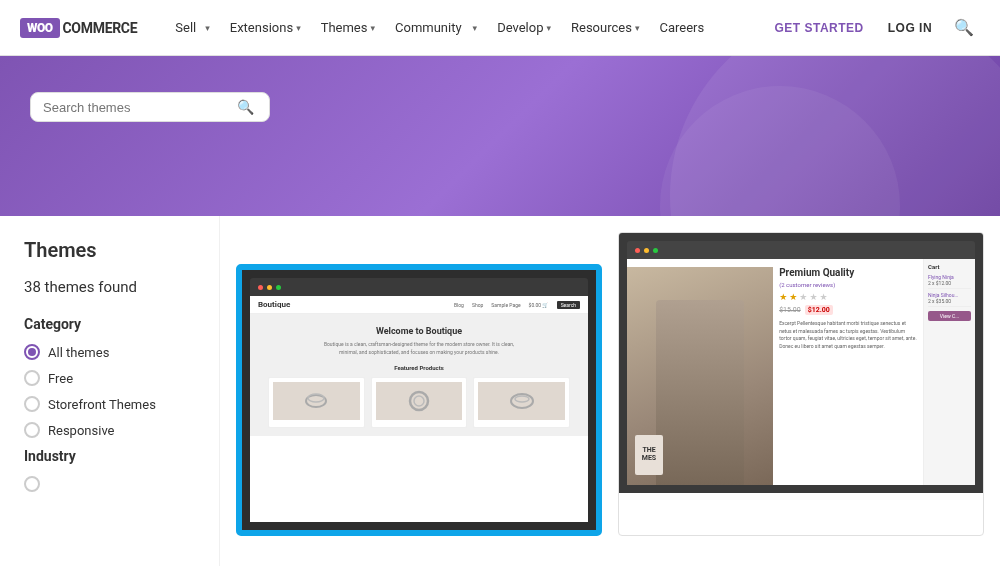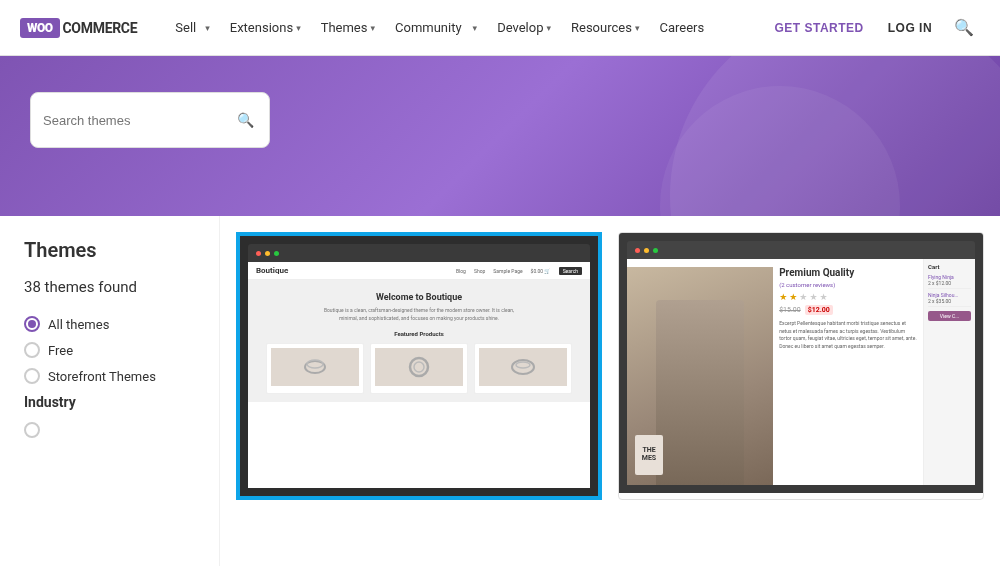--- a/index.html
+++ b/index.html
@@ -45,62 +45,67 @@
   <div style="display:flex;align-items:center;gap:8px;margin-left:auto;">
     <button style="background:none;border:none;color:#7f54b3;font-weight:700;font-size:12px;cursor:pointer;letter-spacing:0.5px;padding:6px 8px;">GET STARTED</button>
     <button style="background:none;border:none;color:#333;font-weight:600;font-size:12px;cursor:pointer;letter-spacing:0.5px;padding:6px 8px;">LOG IN</button>
     <span style="font-size:16px;cursor:pointer;color:#333;padding:6px;">🔍</span>
   </div>
 </nav>
 
 <div style="background:linear-gradient(135deg,#7f54b3 0%,#9b6fd4 50%,#6a3fa0 100%);padding:36px 30px 48px;position:relative;overflow:hidden;min-height:160px;">
   <div style="position:absolute;right:-50px;top:-50px;width:380px;height:380px;border-radius:50%;background:rgba(255,255,255,0.07);pointer-events:none;"></div>
   <div style="position:absolute;right:100px;top:30px;width:240px;height:240px;border-radius:50%;background:rgba(255,255,255,0.06);pointer-events:none;"></div>
-  <div style="display:flex;align-items:center;background:#fff;border-radius:8px;padding:19px 12px;width:240px;position:relative;z-index:1;border:1px solid #ddd;">
+  <div style="display:flex;align-items:center;background:#fff;border-radius:8px;padding:6px 12px;width:240px;position:relative;z-index:1;border:1px solid #ddd;">
     <input type="text" style="border: none; outline: none; font-size: 13px; color: rgb(85, 85, 85); width: 190px; background: transparent;" placeholder="Search themes">
     <button style="background:none;border:none;cursor:pointer;color:#7f54b3;font-size:14px;padding:0;margin-left:4px;">🔍</button>
   </div>
 </div>
 
 <div style="display:flex;min-height:350px;">
 
   <div style="width:220px;min-width:220px;padding:16px 20px 20px 24px;border-right:1px solid #f0f0f0;">
     <h2 style="font-size:20px;font-weight:600;color:#333;margin-bottom:16px;padding-top:6px;">Themes</h2>
     <p style="font-size:15px;color:#333;margin-bottom:20px;">38 themes found</p>
 
     <div>
+      <div style="font-size:14px;font-weight:700;color:#333;margin-bottom:12px;">Category</div>
 
       <div style="display:flex;align-items:center;gap:8px;margin-bottom:10px;cursor:pointer;font-size:13px;color:#333;">
         <div style="width:16px;height:16px;border-radius:50%;border:2px solid #7f54b3;display:flex;align-items:center;justify-content:center;flex-shrink:0;">
           <div style="width:8px;height:8px;border-radius:50%;background:#7f54b3;"></div>
         </div>
         <span>All themes</span>
       </div>
       <div style="display:flex;align-items:center;gap:8px;margin-bottom:10px;cursor:pointer;font-size:13px;color:#333;">
         <div style="width:16px;height:16px;border-radius:50%;border:2px solid #ccc;flex-shrink:0;"></div>
         <span>Free</span>
       </div>
       <div style="display:flex;align-items:center;gap:8px;margin-bottom:10px;cursor:pointer;font-size:13px;color:#333;">
         <div style="width:16px;height:16px;border-radius:50%;border:2px solid #ccc;flex-shrink:0;"></div>
         <span>Storefront Themes</span>
       </div>
+      <div style="display:flex;align-items:center;gap:8px;margin-bottom:10px;cursor:pointer;font-size:13px;color:#333;">
+        <div style="width:16px;height:16px;border-radius:50%;border:2px solid #ccc;flex-shrink:0;"></div>
+        <span>Responsive</span>
+      </div>
     </div>
 
     <div>
       <div style="font-size:14px;font-weight:700;color:#333;margin-bottom:12px;">Industry</div>
       <div style="display:flex;align-items:center;gap:8px;margin-bottom:10px;cursor:pointer;">
         <div style="width:16px;height:16px;border-radius:50%;border:2px solid #ccc;flex-shrink:0;"></div>
       </div>
     </div>
   </div>
 
   <div style="flex:1;padding:16px 16px 16px 16px;overflow:hidden;">
     <div style="display:grid;grid-template-columns:1fr 1fr;gap:16px;">
 
-      <div style="border:4px solid #0ea5e9;border-radius:0;overflow:hidden;background:#fff;cursor:pointer;">
+      <div style="border:6px solid #0ea5e9;border-radius:5px;overflow:hidden;background:#fff;cursor:pointer;margin-top:32px;">
         <div style="width:100%;height:260px;background:#2d2d2d;padding:8px;display:flex;flex-direction:column;">
           <div style="background:#3a3a3a;height:18px;border-radius:3px 3px 0 0;display:flex;align-items:center;padding:0 8px;gap:4px;">
             <div style="width:5px;height:5px;border-radius:50%;background:#ff5f57;"></div>
             <div style="width:5px;height:5px;border-radius:50%;background:#febc2e;"></div>
             <div style="width:5px;height:5px;border-radius:50%;background:#28c840;"></div>
           </div>
           <div style="background:#fff;flex:1;overflow:hidden;">
             <div style="background:#fff;display:flex;justify-content:space-between;align-items:center;padding:4px 8px;border-bottom:1px solid #eee;">
               <span style="font-size:8px;font-weight:700;color:#333;">Boutique</span>
               <div style="display:flex;gap:8px;align-items:center;">

